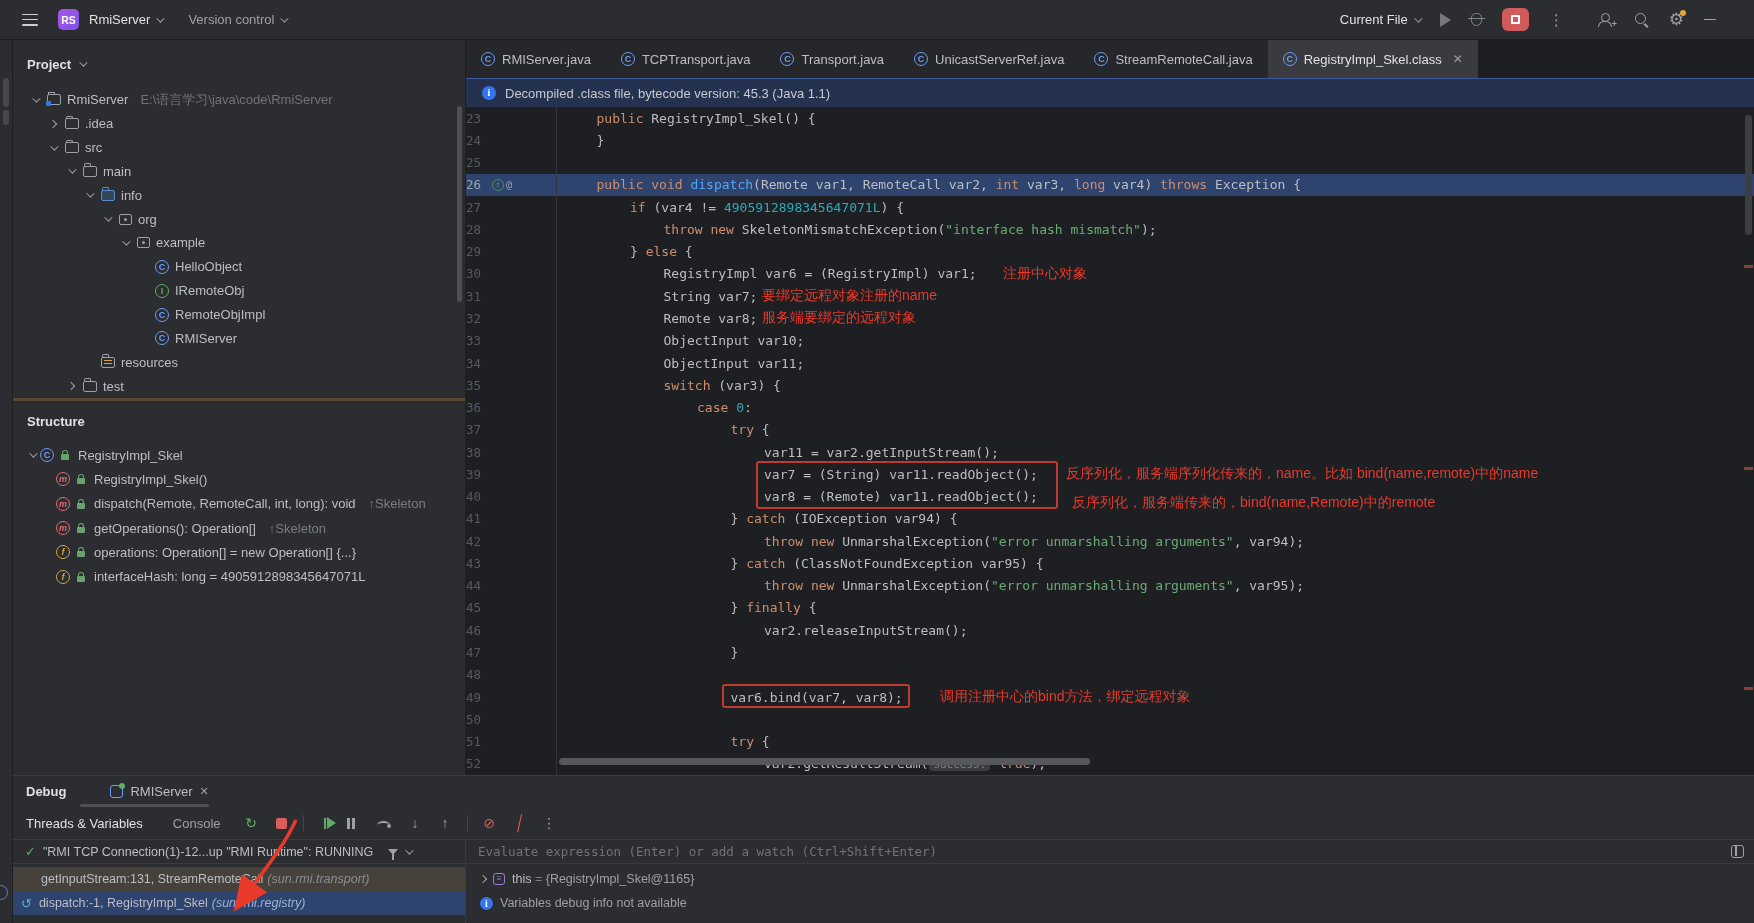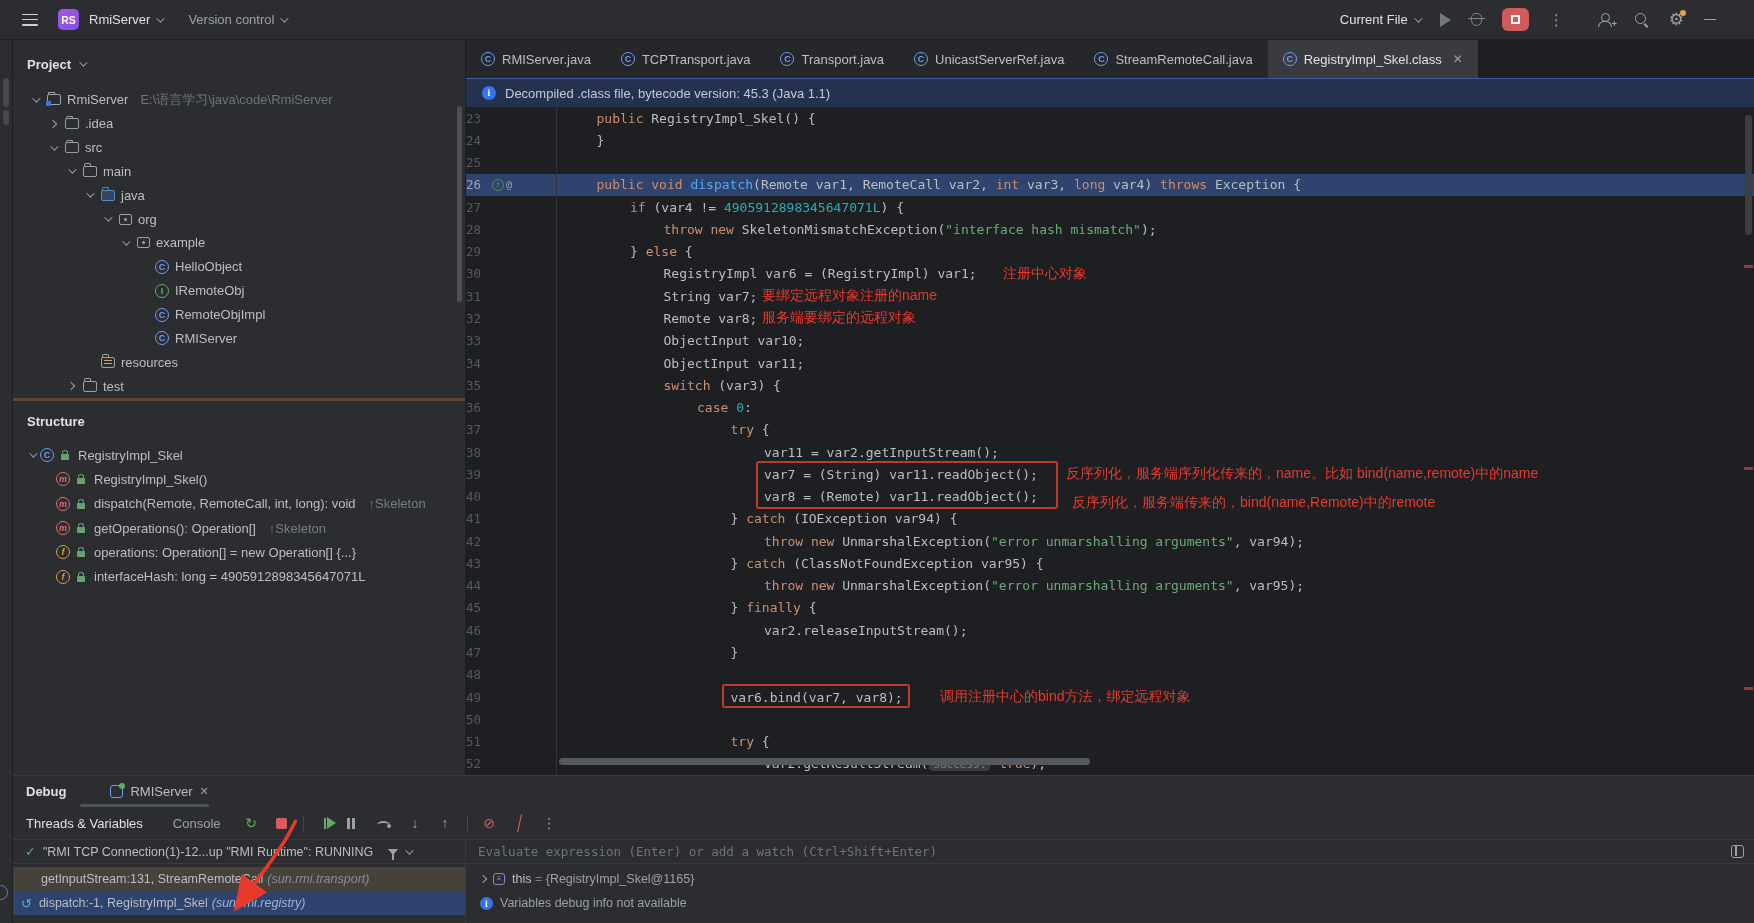--- a/index.html
+++ b/index.html
@@ -233,21 +233,21 @@
             <span class="chev down"></span>
           </span>
           <span class="i-folder"></span>
           <span>main</span>
         </div>
         <div class="tree-row" style="padding-left: 70px;">
           <span class="chev-slot">
             <span class="chev down"></span>
           </span>
           <span class="i-folder src"></span>
-          <span>java</span>
+          <span>info</span>
         </div>
         <div class="tree-row" style="padding-left: 88px;">
           <span class="chev-slot">
             <span class="chev down"></span>
           </span>
           <span class="i-pkg"></span>
           <span>org</span>
         </div>
         <div class="tree-row" style="padding-left: 106px;">
           <span class="chev-slot">

